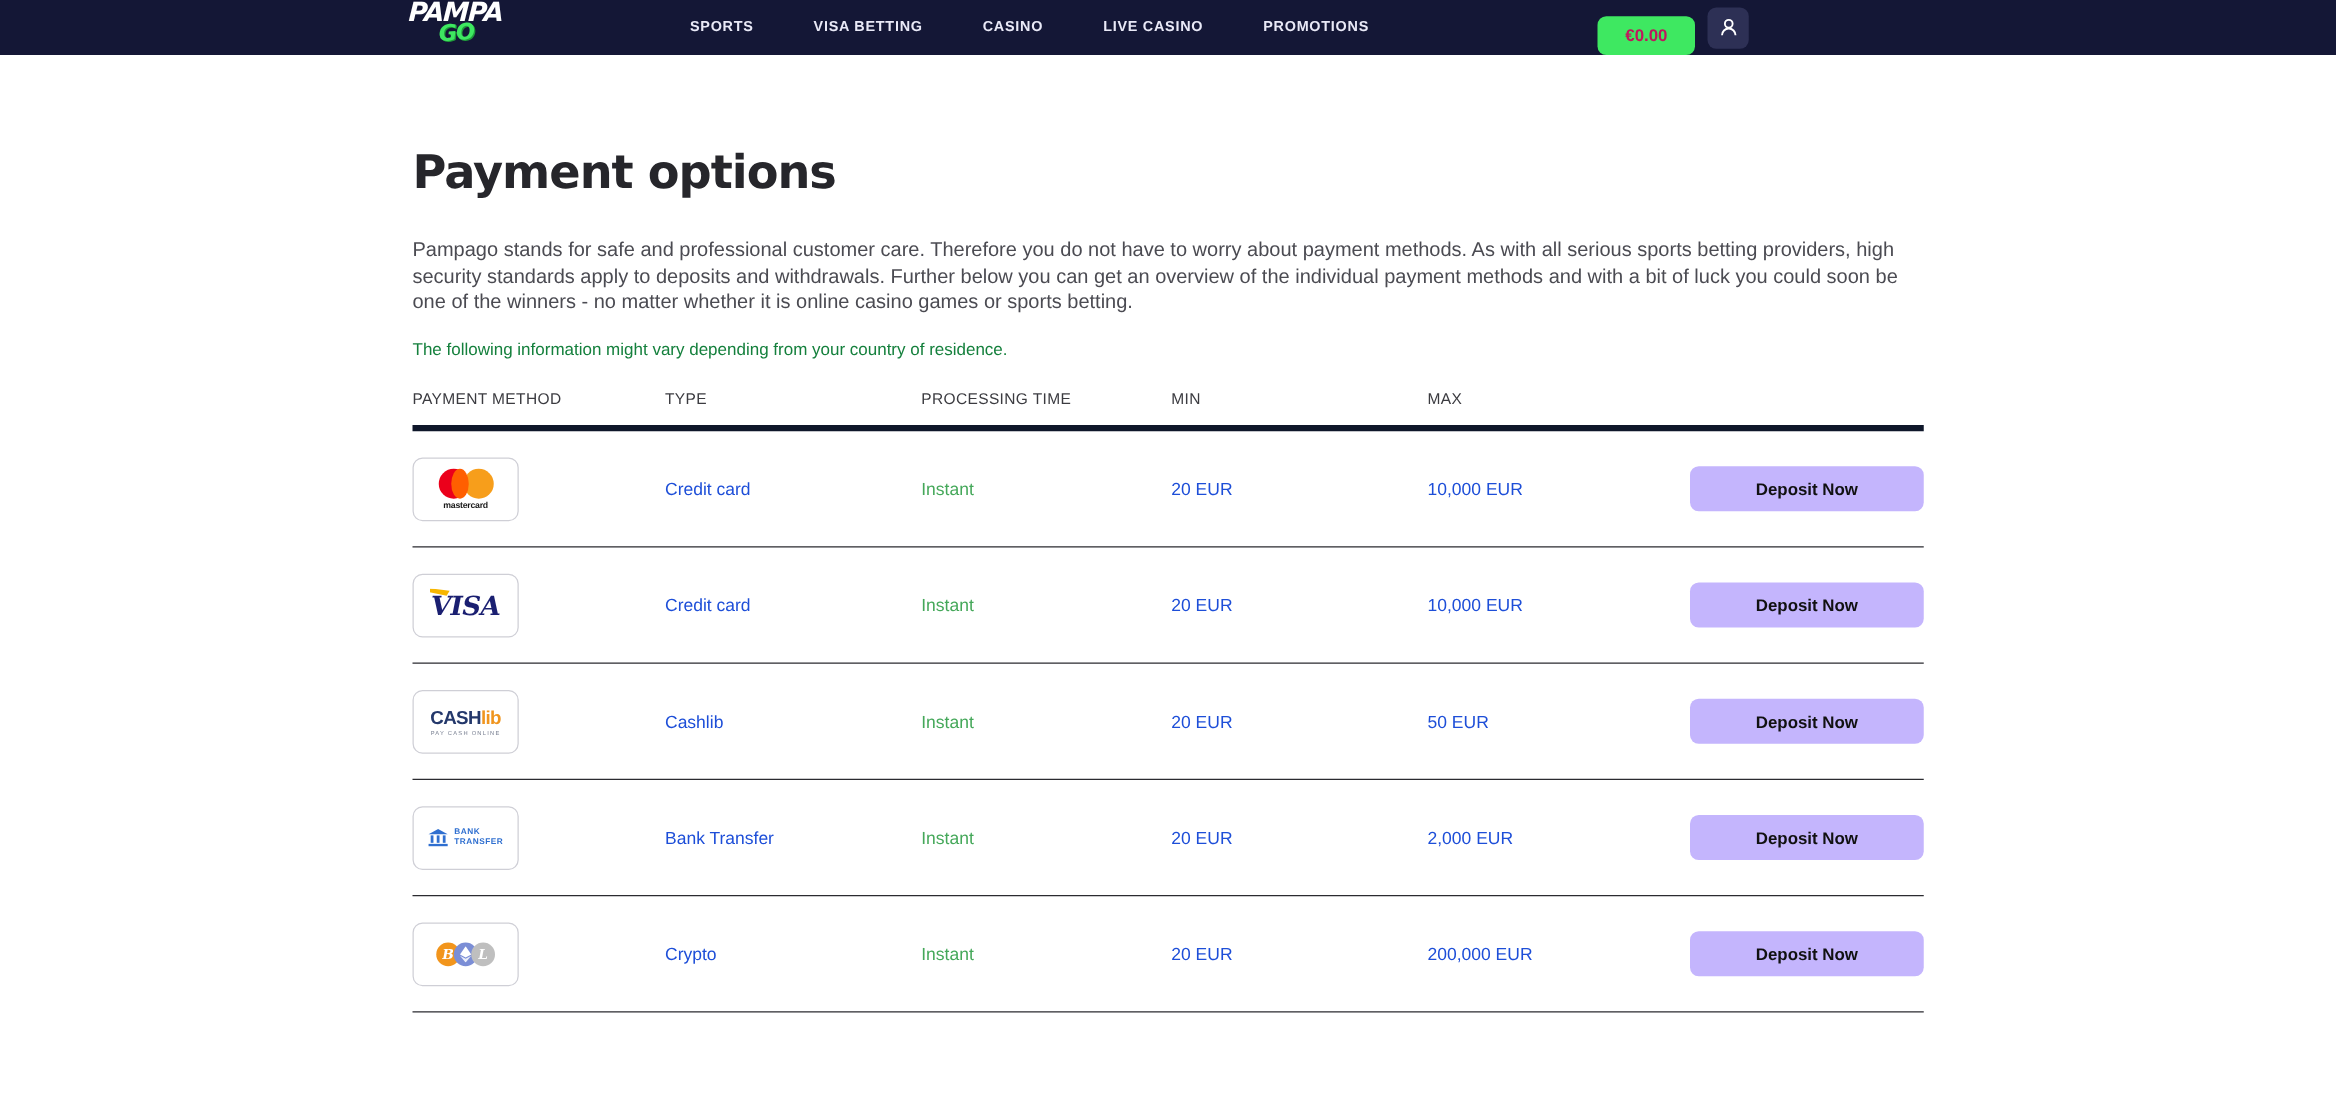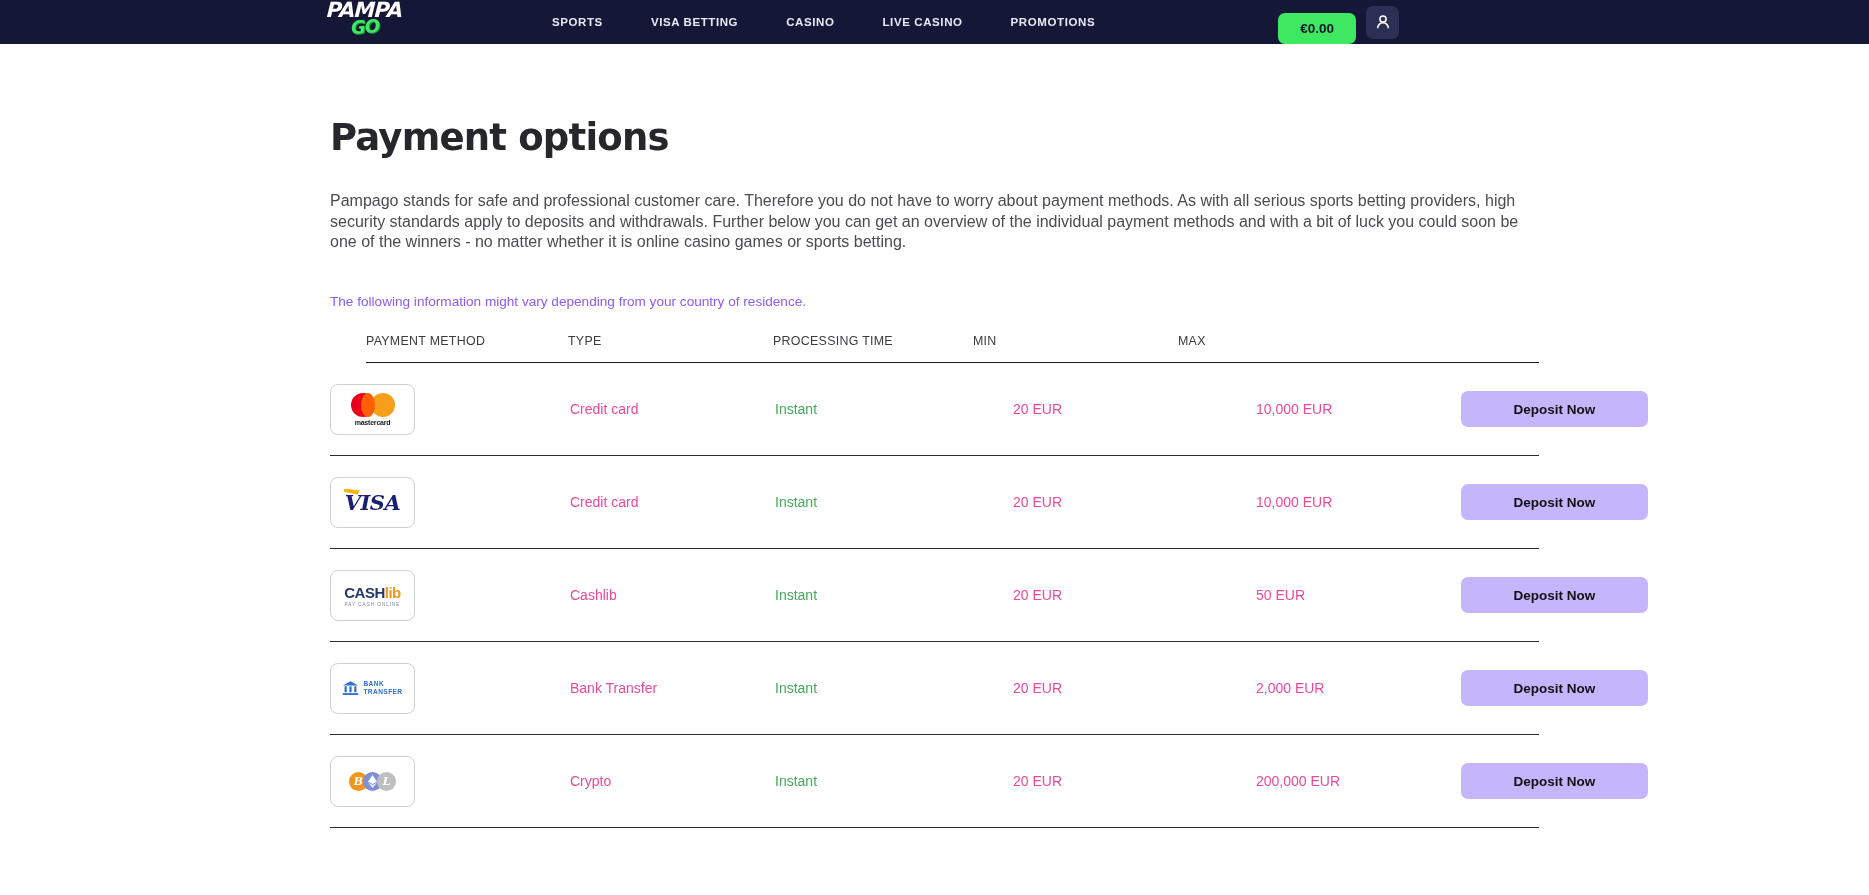--- a/index.html
+++ b/index.html
@@ -73,21 +73,21 @@
   .header-right {
     position: absolute;
     right: 0px;
     display: flex;
     align-items: center;
     gap: 10px;
     padding-right: 470px;
   }
   .balance-btn {
     background: #3ee861;
-    color: #0f172a;
+    color: #be185d;
     font-size: 13.5px;
     font-weight: 700;
     border: none;
     border-radius: 7px;
     padding: 8px 22px;
     cursor: pointer;
     font-family: "Liberation Sans", sans-serif;
     margin-top: 12px;
   }
   .avatar-btn {
@@ -116,24 +116,24 @@
     margin-top: 72px;
   }
   .intro-p {
     color: #4b4b52;
     font-size: 16px;
     line-height: 20.5px;
     margin-top: 32px;
     max-width: 1200px;
   }
   .intro-p2 {
-    color: #8b5cf6;
+    color: #15803d;
     font-size: 13.6px;
     line-height: 20.5px;
-    margin-top: 39px;
+    margin-top: 17px;
   }
 
   .section-head-box {
     display: inline-block;
     border: 2px solid #ed1c24;
     padding: 9px 16px 11px 16px;
     margin-top: 43px;
     margin-left: -18px;
   }
   .section-head {
@@ -143,42 +143,41 @@
     color: #26262b;
     letter-spacing: -0.3px;
   }
 
   
   .ptable { width: 100%; margin-top: 22px; }
   .thead {
     display: flex;
     align-items: center;
     padding-bottom: 14px;
-    border-bottom: 1px solid #0f172a;
-    margin-left: 36px;
+    border-bottom: 5px solid #0f172a;
   }
   .th {
     color: #3b3b40;
     font-size: 12.4px;
     letter-spacing: 0.3px;
   }
   .c-method { width: 202px; flex: none; }
   .c-type   { width: 205px; flex: none; }
   .c-time   { width: 200px; flex: none; }
   .c-min    { width: 205px; flex: none; }
   .c-max    { width: 205px; flex: none; }
   .c-action { flex: 1; display: flex; justify-content: flex-end; }
 
   .trow {
     display: flex;
     align-items: center;
     height: 93px;
     border-bottom: 1px solid #2b2b30;
   }
-  .td { font-size: 14px; color: #ec4899; margin-left: 38px; }
+  .td { font-size: 14px; color: #1d4ed8; }
   .td-time { color: #45a85a; font-size: 14px; }
 
   .logo-box {
     width: 85px;
     height: 51px;
     border: 1px solid #cfcfd6;
     border-radius: 8px;
     background: #fff;
     display: flex;
     align-items: center;

